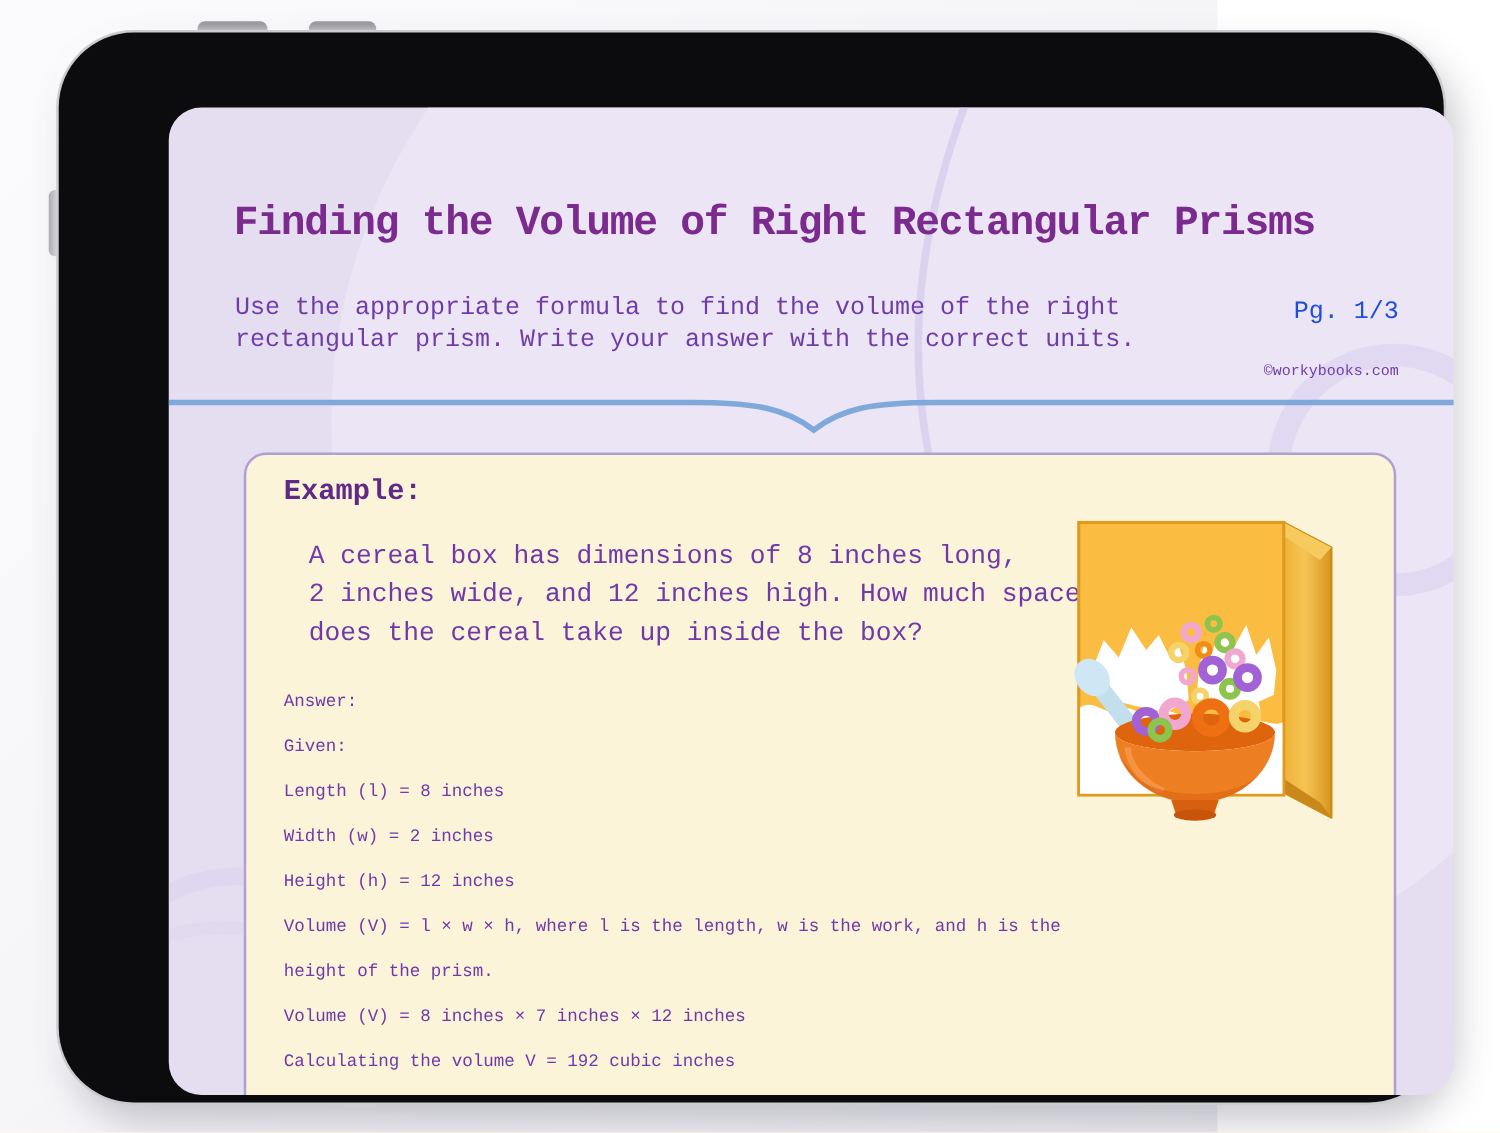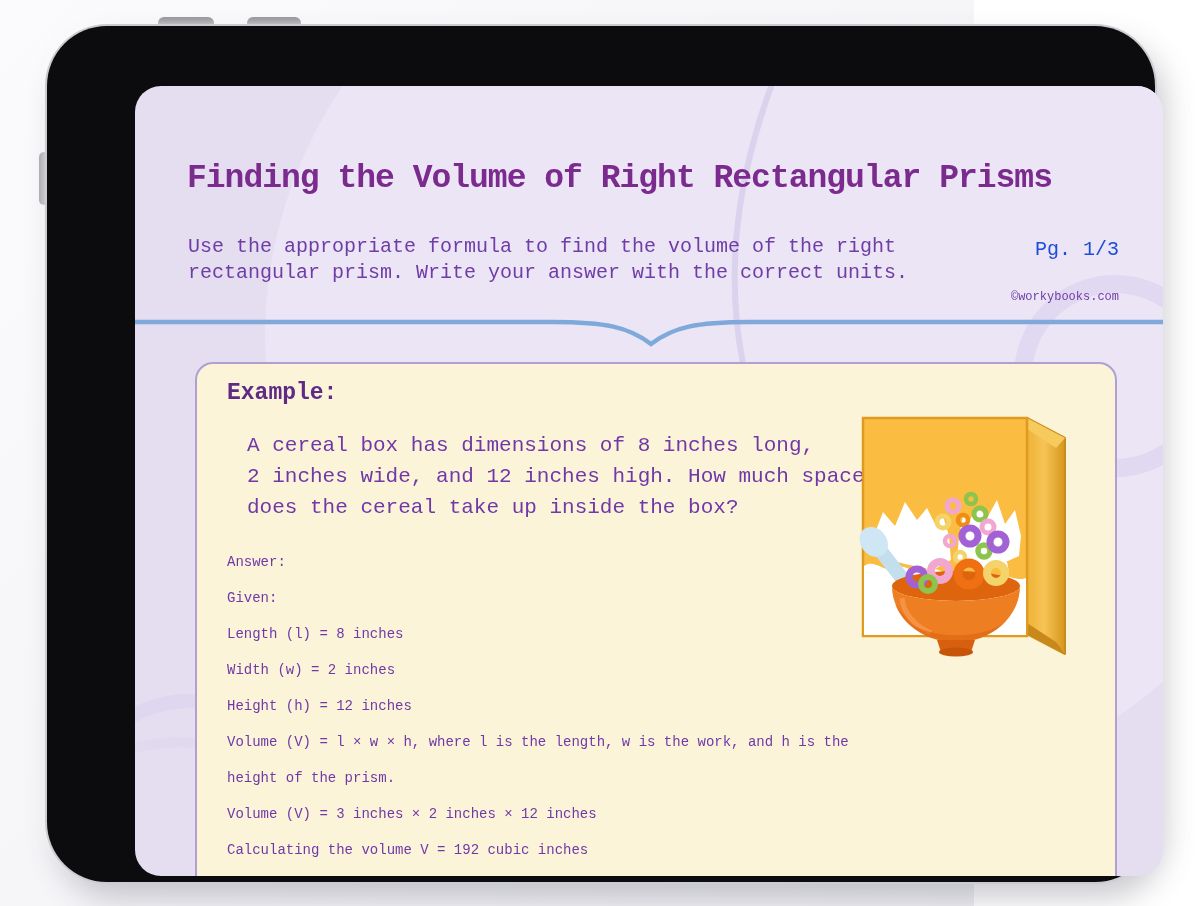--- a/index.html
+++ b/index.html
@@ -102,21 +102,21 @@
         </div>
 
         <div class="answers">
           <div class="answer-line">Answer:</div>
           <div class="answer-line">Given:</div>
           <div class="answer-line">Length (l) = 8 inches</div>
           <div class="answer-line">Width (w) = 2 inches</div>
           <div class="answer-line">Height (h) = 12 inches</div>
           <div class="answer-line">Volume (V) = l × w × h, where l is the length, w is the work, and h is the</div>
           <div class="answer-line">height of the prism.</div>
-          <div class="answer-line">Volume (V) = 3 inches × 2 inches × 12 inches</div>
+          <div class="answer-line">Volume (V) = 8 inches × 7 inches × 12 inches</div>
           <div class="answer-line">Calculating the volume V = 192 cubic inches</div>
           <div class="answer-line">So, the cereal takes up 192 cubic inches of space inside the box.</div>
         </div>
 
         <svg class="illustration" viewBox="0 0 222 246" aria-hidden="true">
           <defs>
             <linearGradient id="gside" x1="0" y1="0" x2="1" y2="0">
               <stop offset="0" stop-color="#efb236"></stop>
               <stop offset="0.45" stop-color="#f6c455"></stop>
               <stop offset="1" stop-color="#d6961e"></stop>

